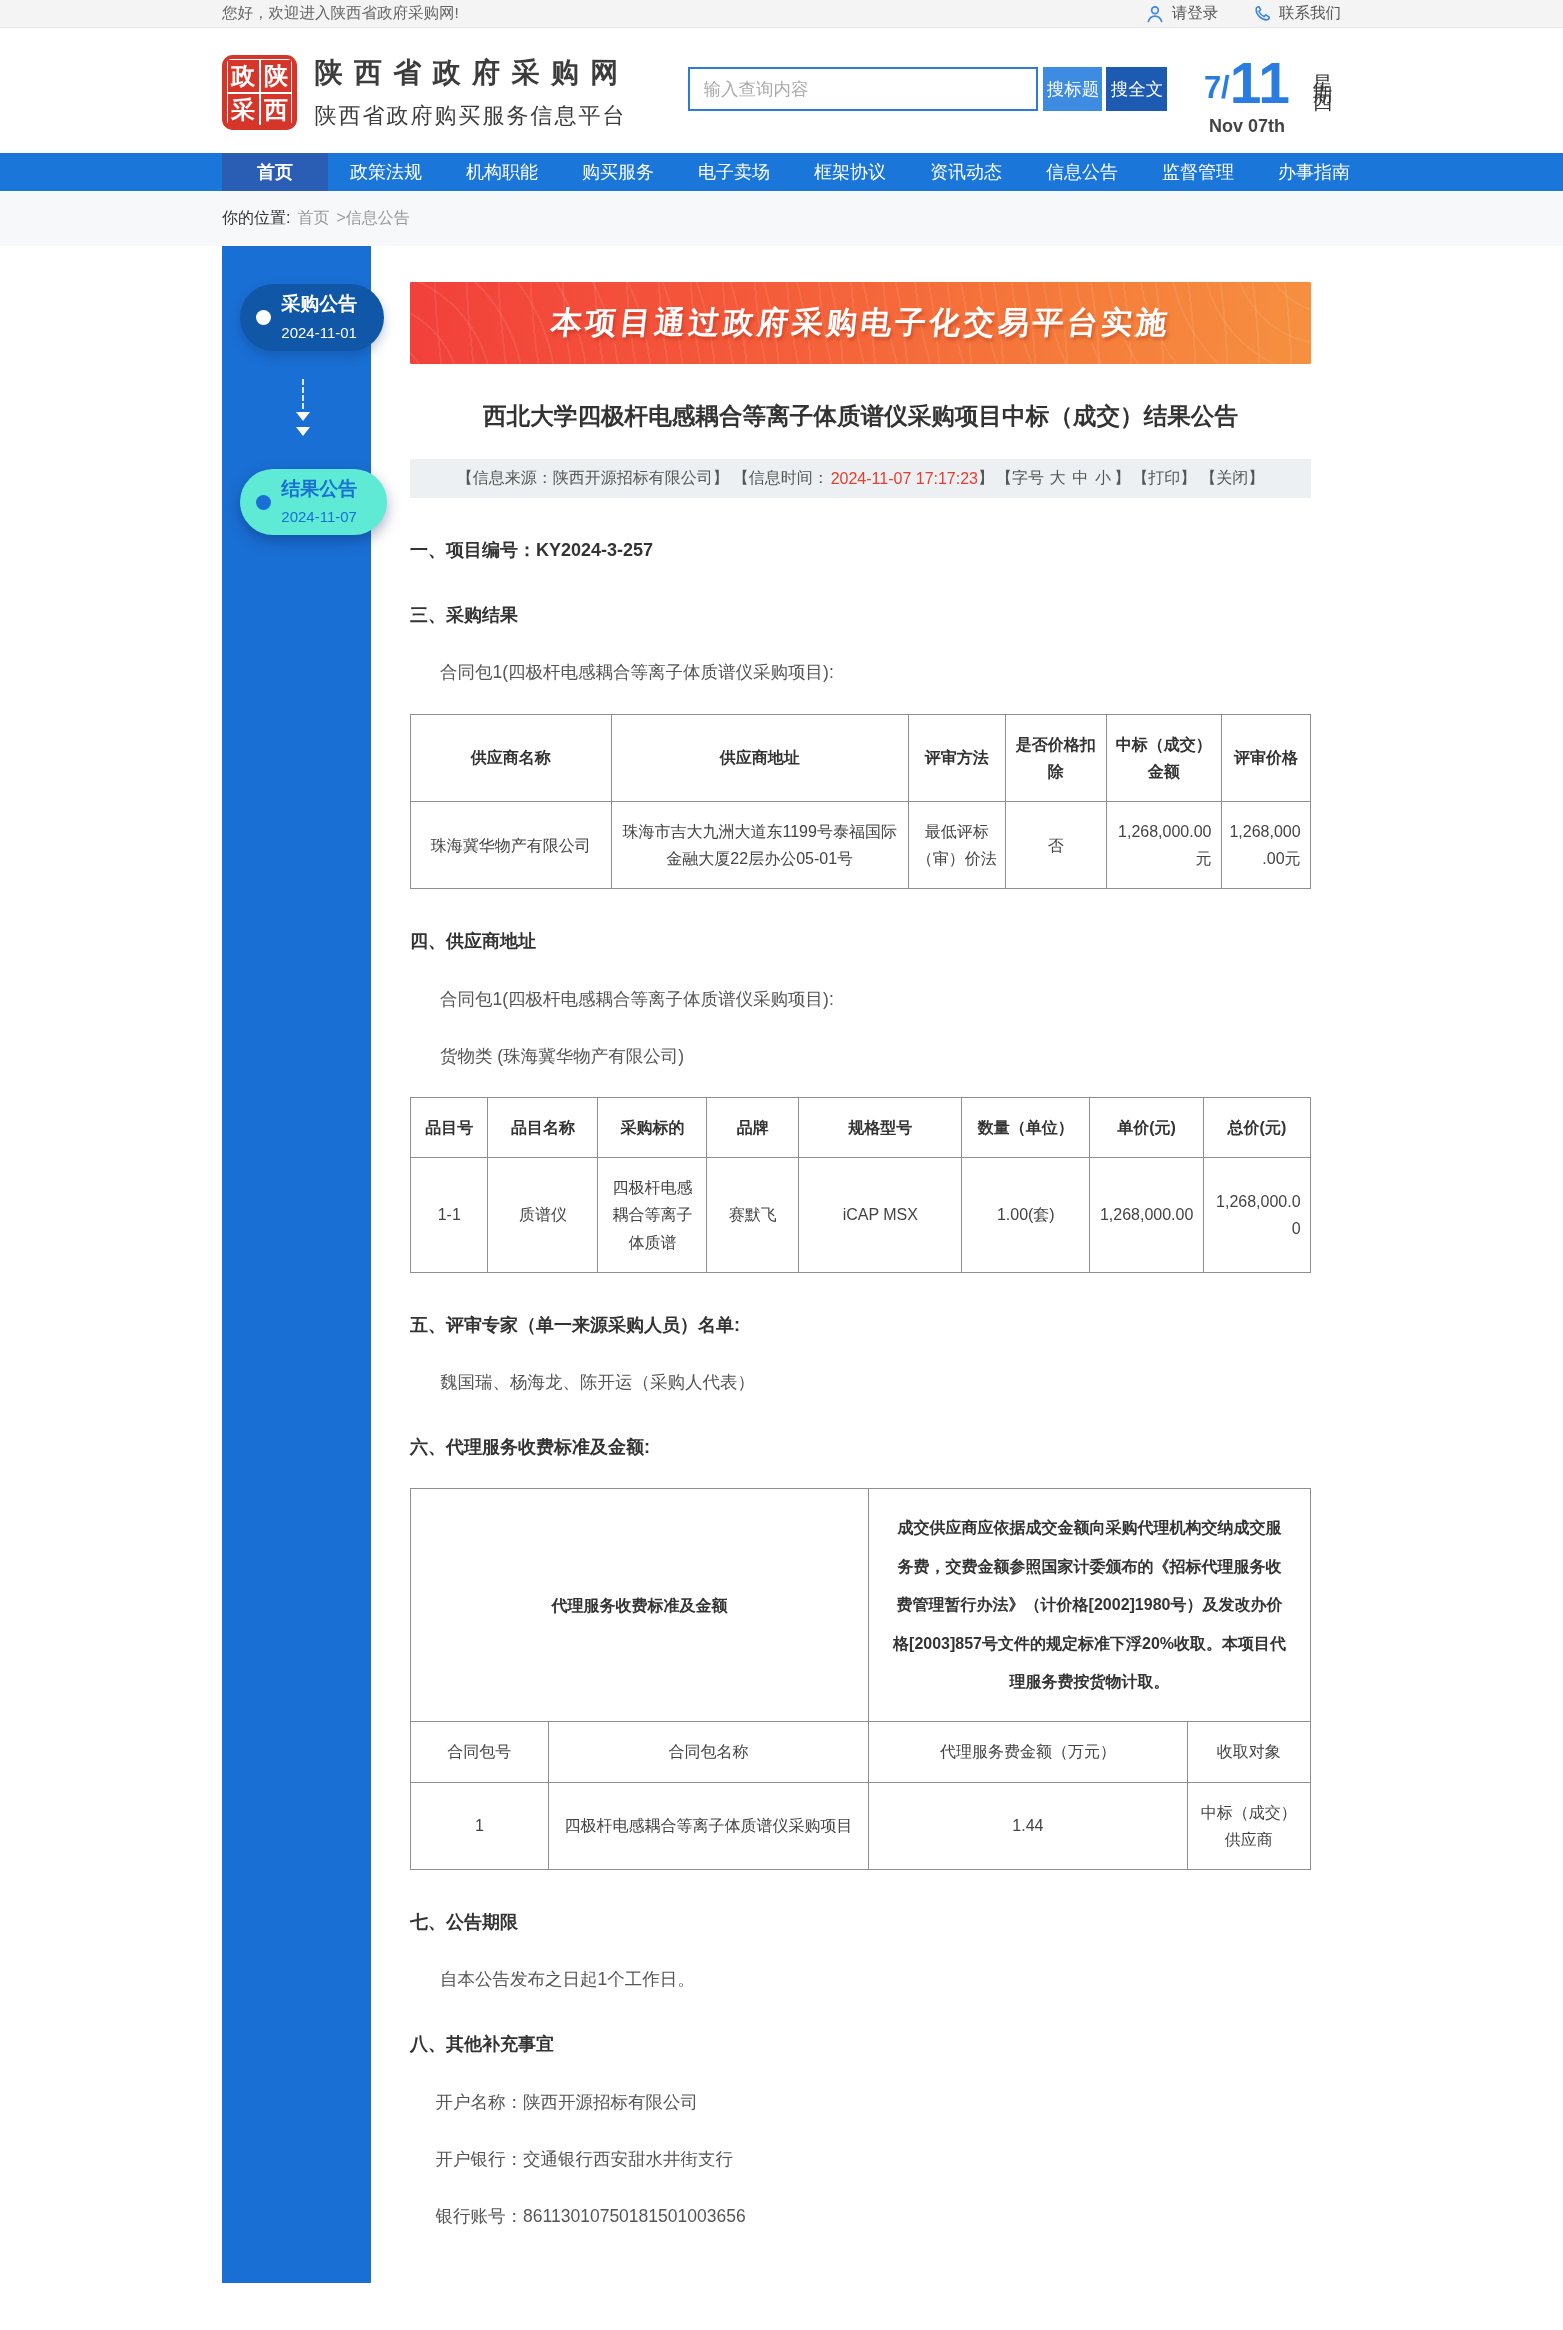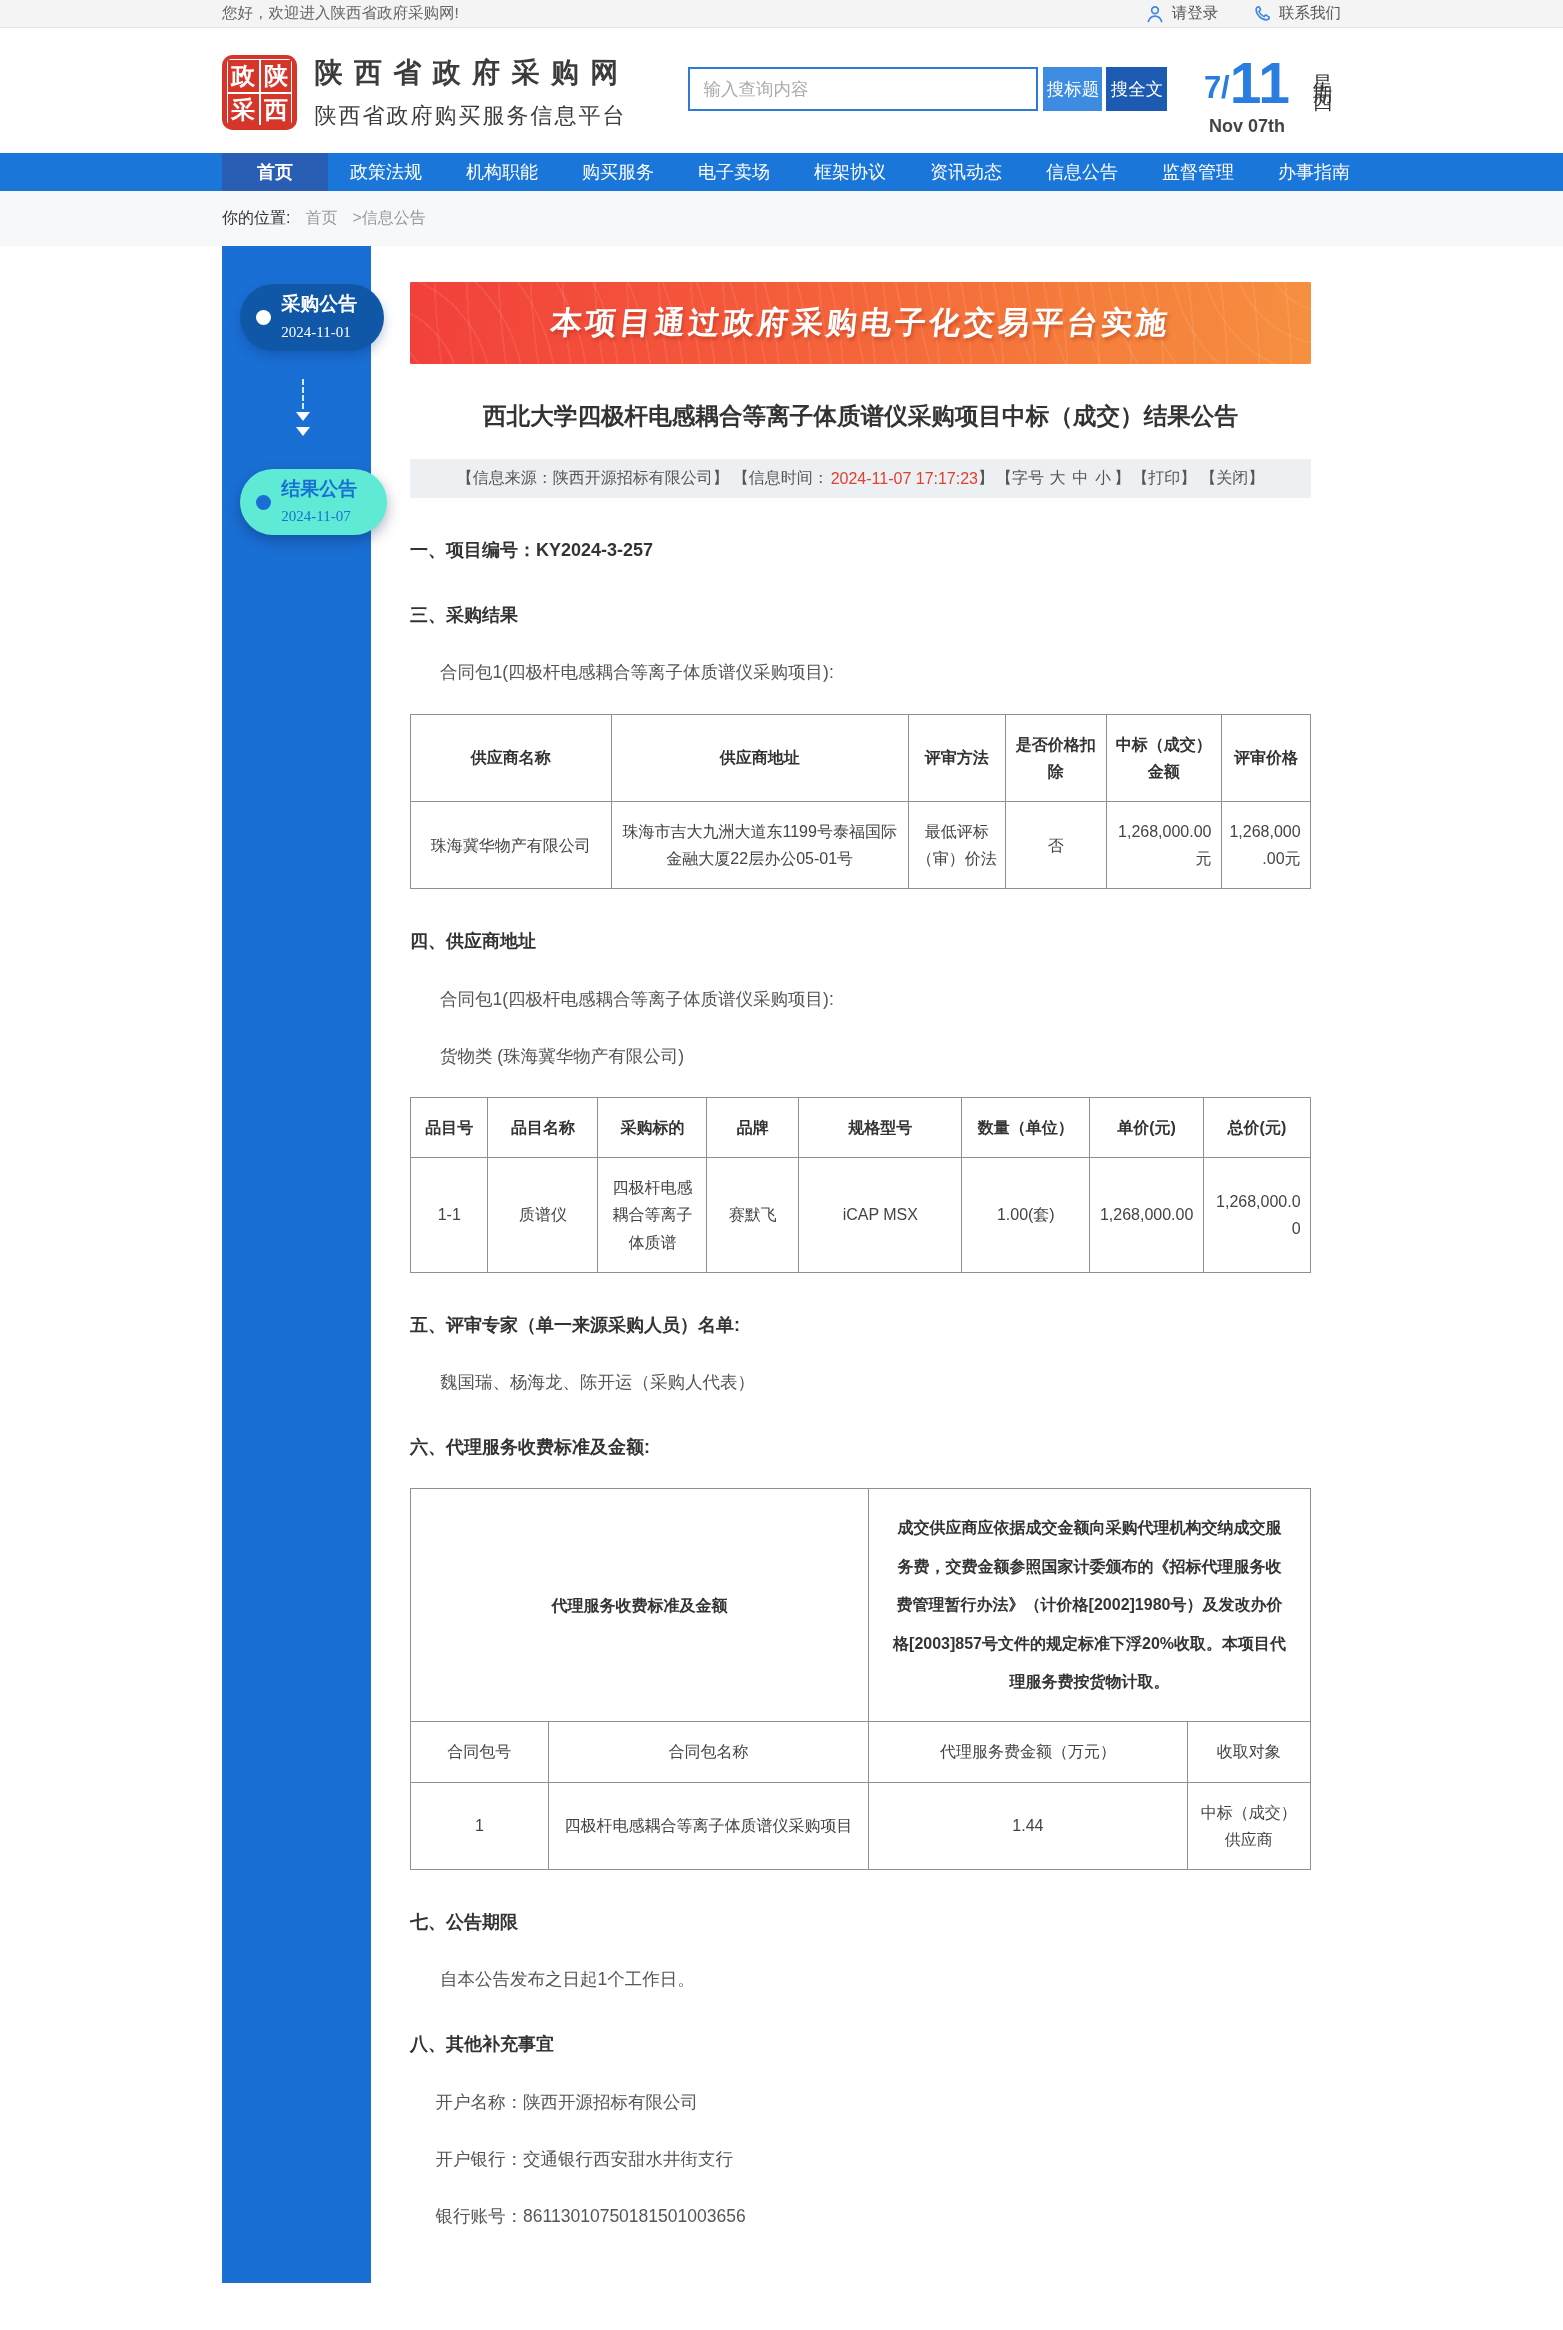--- a/index.html
+++ b/index.html
@@ -39,28 +39,28 @@
   .date-week { writing-mode:vertical-rl; font-size:19.5px; color:#333; letter-spacing:10.8px; margin-top:2.7px; }
 
   
   .nav { background:#1b76da; height:38px; }
   .nav-inner { display:flex; height:100%; }
   .nav-item { color:#fff; font-size:18px; line-height:38px; padding:0 22px; cursor:pointer; white-space:nowrap; }
   .nav-item.active { background:#2a5db4; padding:0 35px; font-weight:700; }
 
   
   .breadcrumb-bar { background:#f7f8fa; height:55px; }
-  .breadcrumb { display:flex; align-items:center; height:100%; font-size:16px; color:#333; gap:15px; }
+  .breadcrumb { display:flex; align-items:center; height:100%; font-size:16px; color:#333; gap:7px; }
   .breadcrumb .bc-link { color:#999; cursor:pointer; }
   .breadcrumb .bc-cur { color:#999; }
 
   
   .content { display:flex; align-items:stretch; }
   .sidebar { width:149px; background:#1a6fd4; flex-shrink:0; padding-top:38px; }
-  .pill { display:flex; align-items:center; gap:10.8px; width:144px; margin-left:17.5px; border-radius:40px; padding:10px 0 10px 16px; position:relative; z-index:2; cursor:pointer;font-family:Liberation Serif, serif; }
+  .pill { display:flex; align-items:center; gap:10.8px; width:144px; margin-left:17.5px; border-radius:40px; padding:10px 0 10px 16px; position:relative; z-index:2; cursor:pointer; }
   .pill-dark { background:#1157a8; color:#fff; box-shadow:0 5.4px 10.8px rgba(0,40,100,.25); }
   .pill-dark .dot { background:#fff; }
   .pill-light { background:#5eead4; color:#1a6fd4; box-shadow:0 5.4px 13.5px rgba(0,30,80,.35); width:147px; }
   .pill-light .dot { background:#1a6fd4; }
   .dot { width:15px; height:15px; border-radius:50%; flex-shrink:0; }
   .pill-title { font-size:19px; font-weight:700; line-height:1.1; }
   .pill-date { font-size:15px; margin-top:9px; }
   .tl-arrow { width:162px; display:flex; flex-direction:column; align-items:center; margin:28px 0 25.6px; }
   .tl-dash { width:0; height:30px; border-left:2px dashed rgba(255,255,255,.85); }
   .tl-tri { width:0; height:0; border:7.4px solid transparent; border-top:9.4px solid #fff; margin-top:3.4px; }

